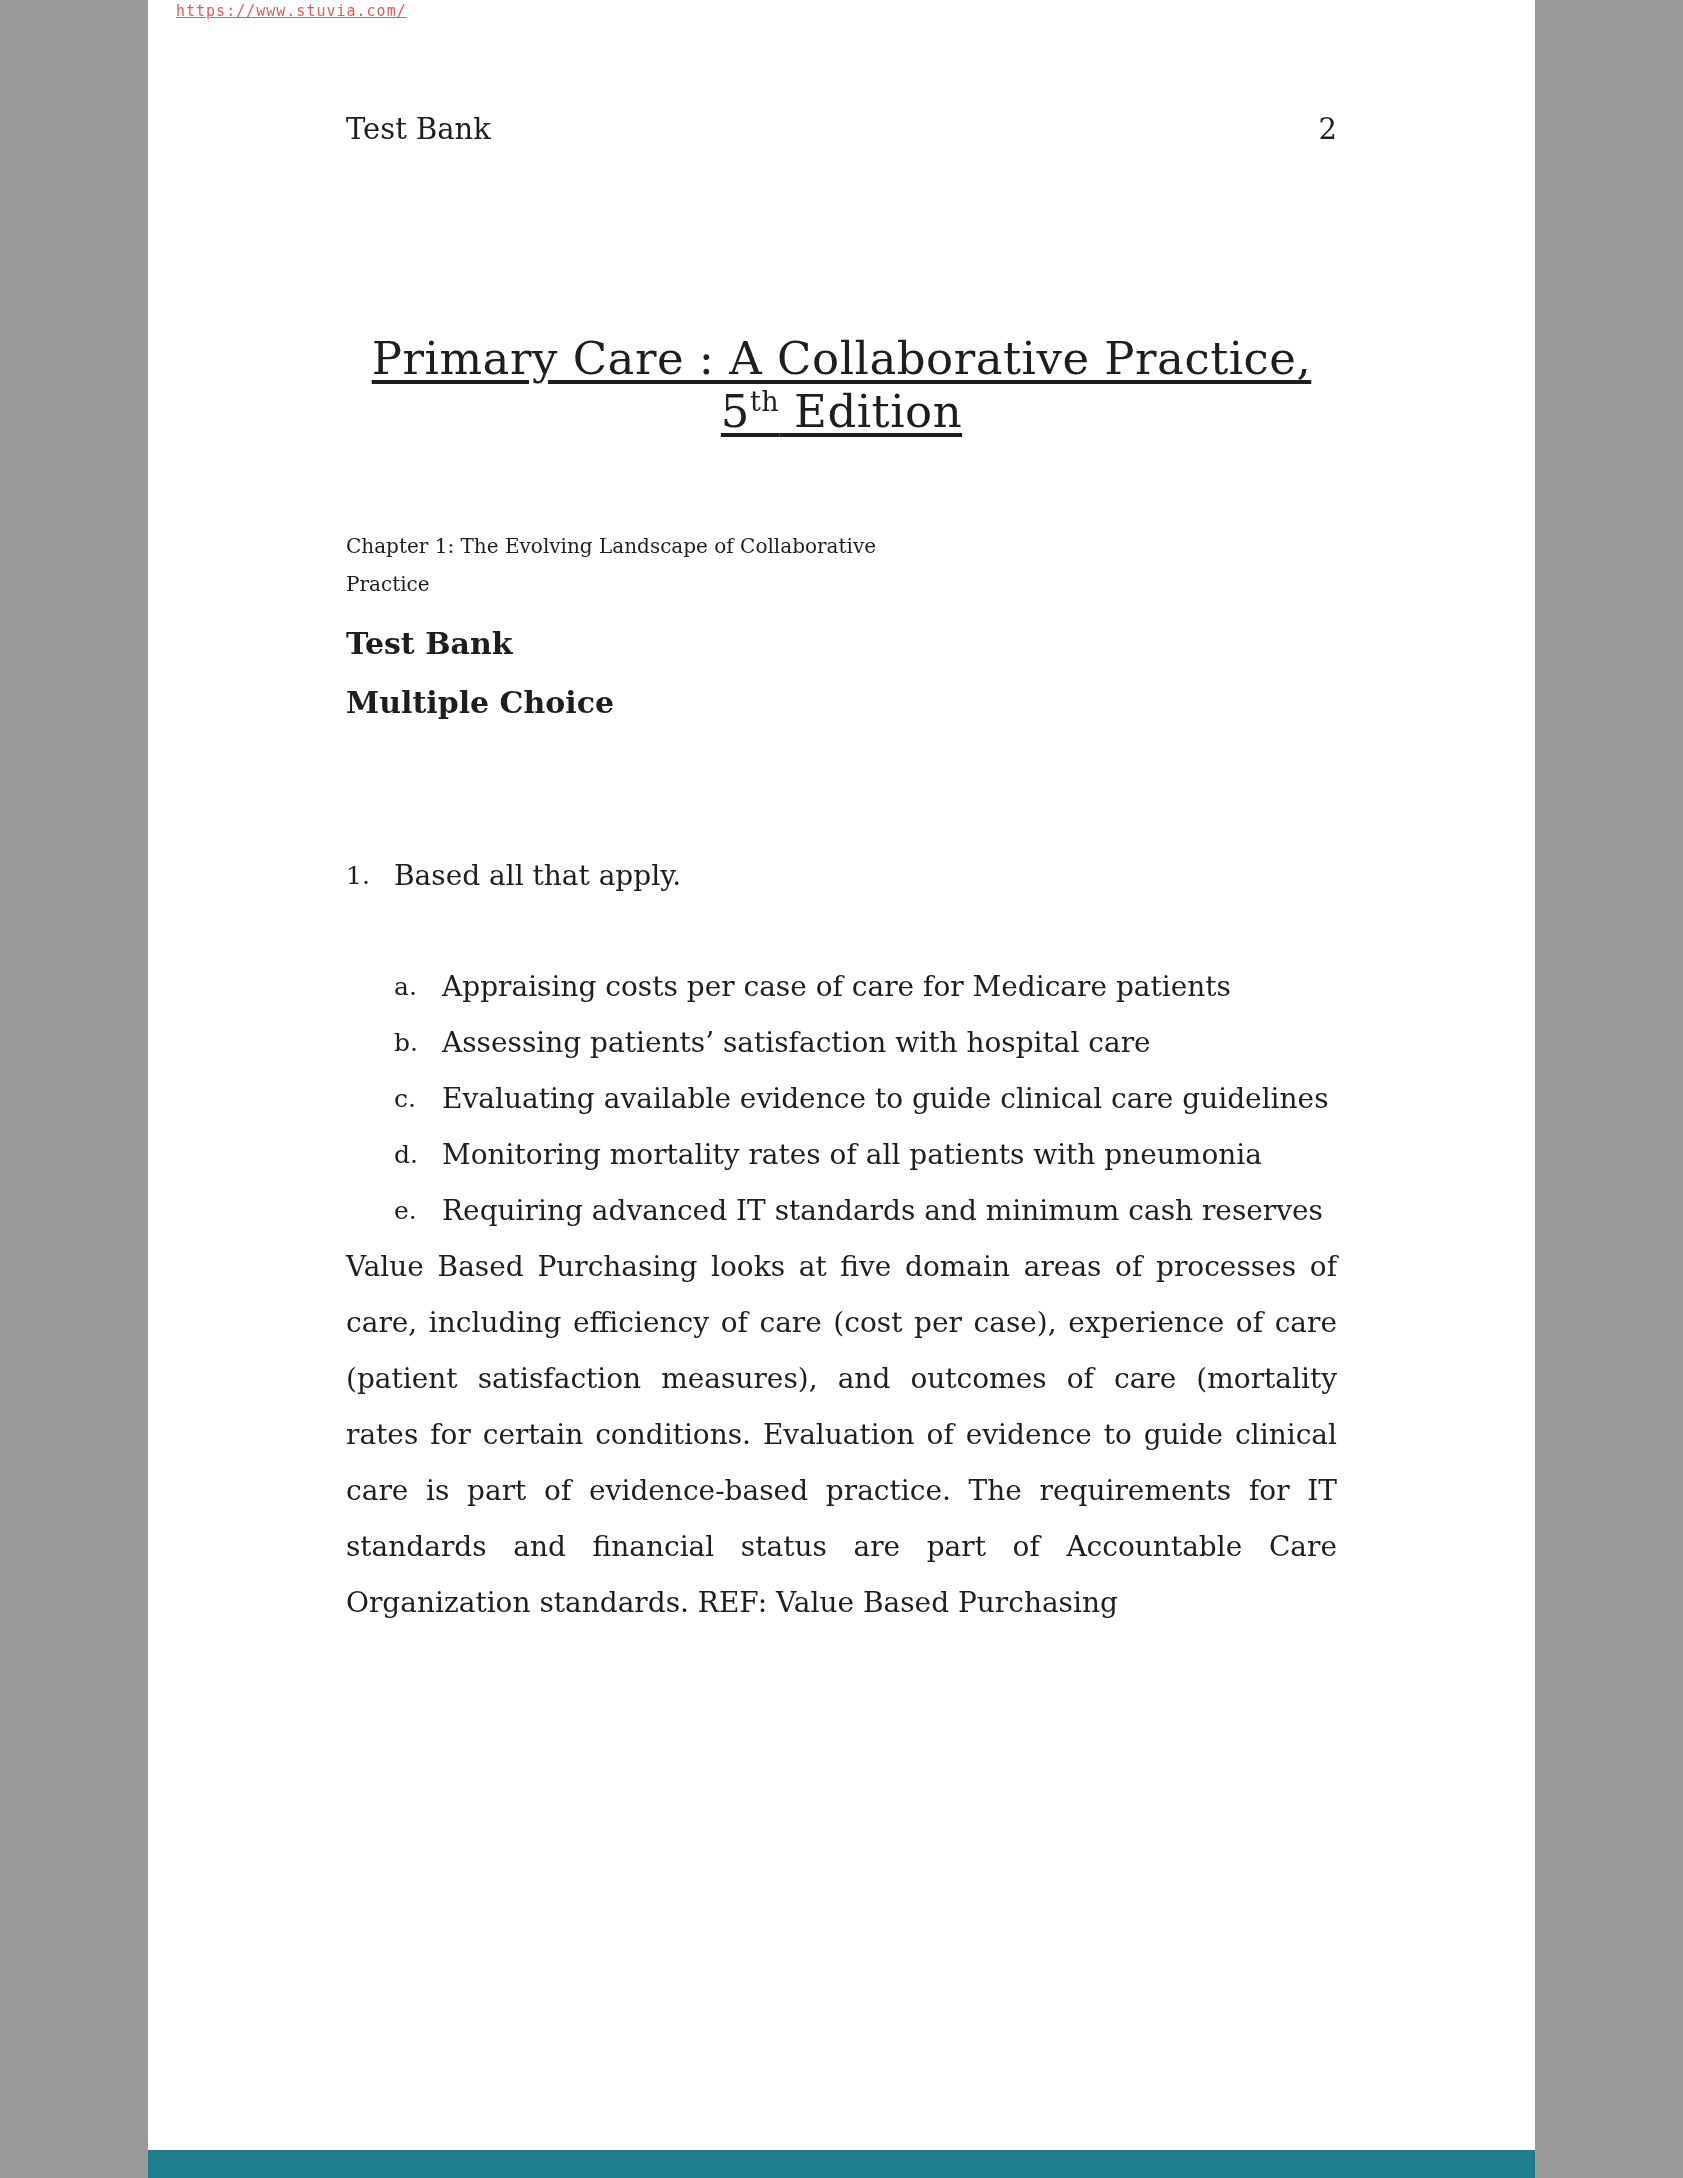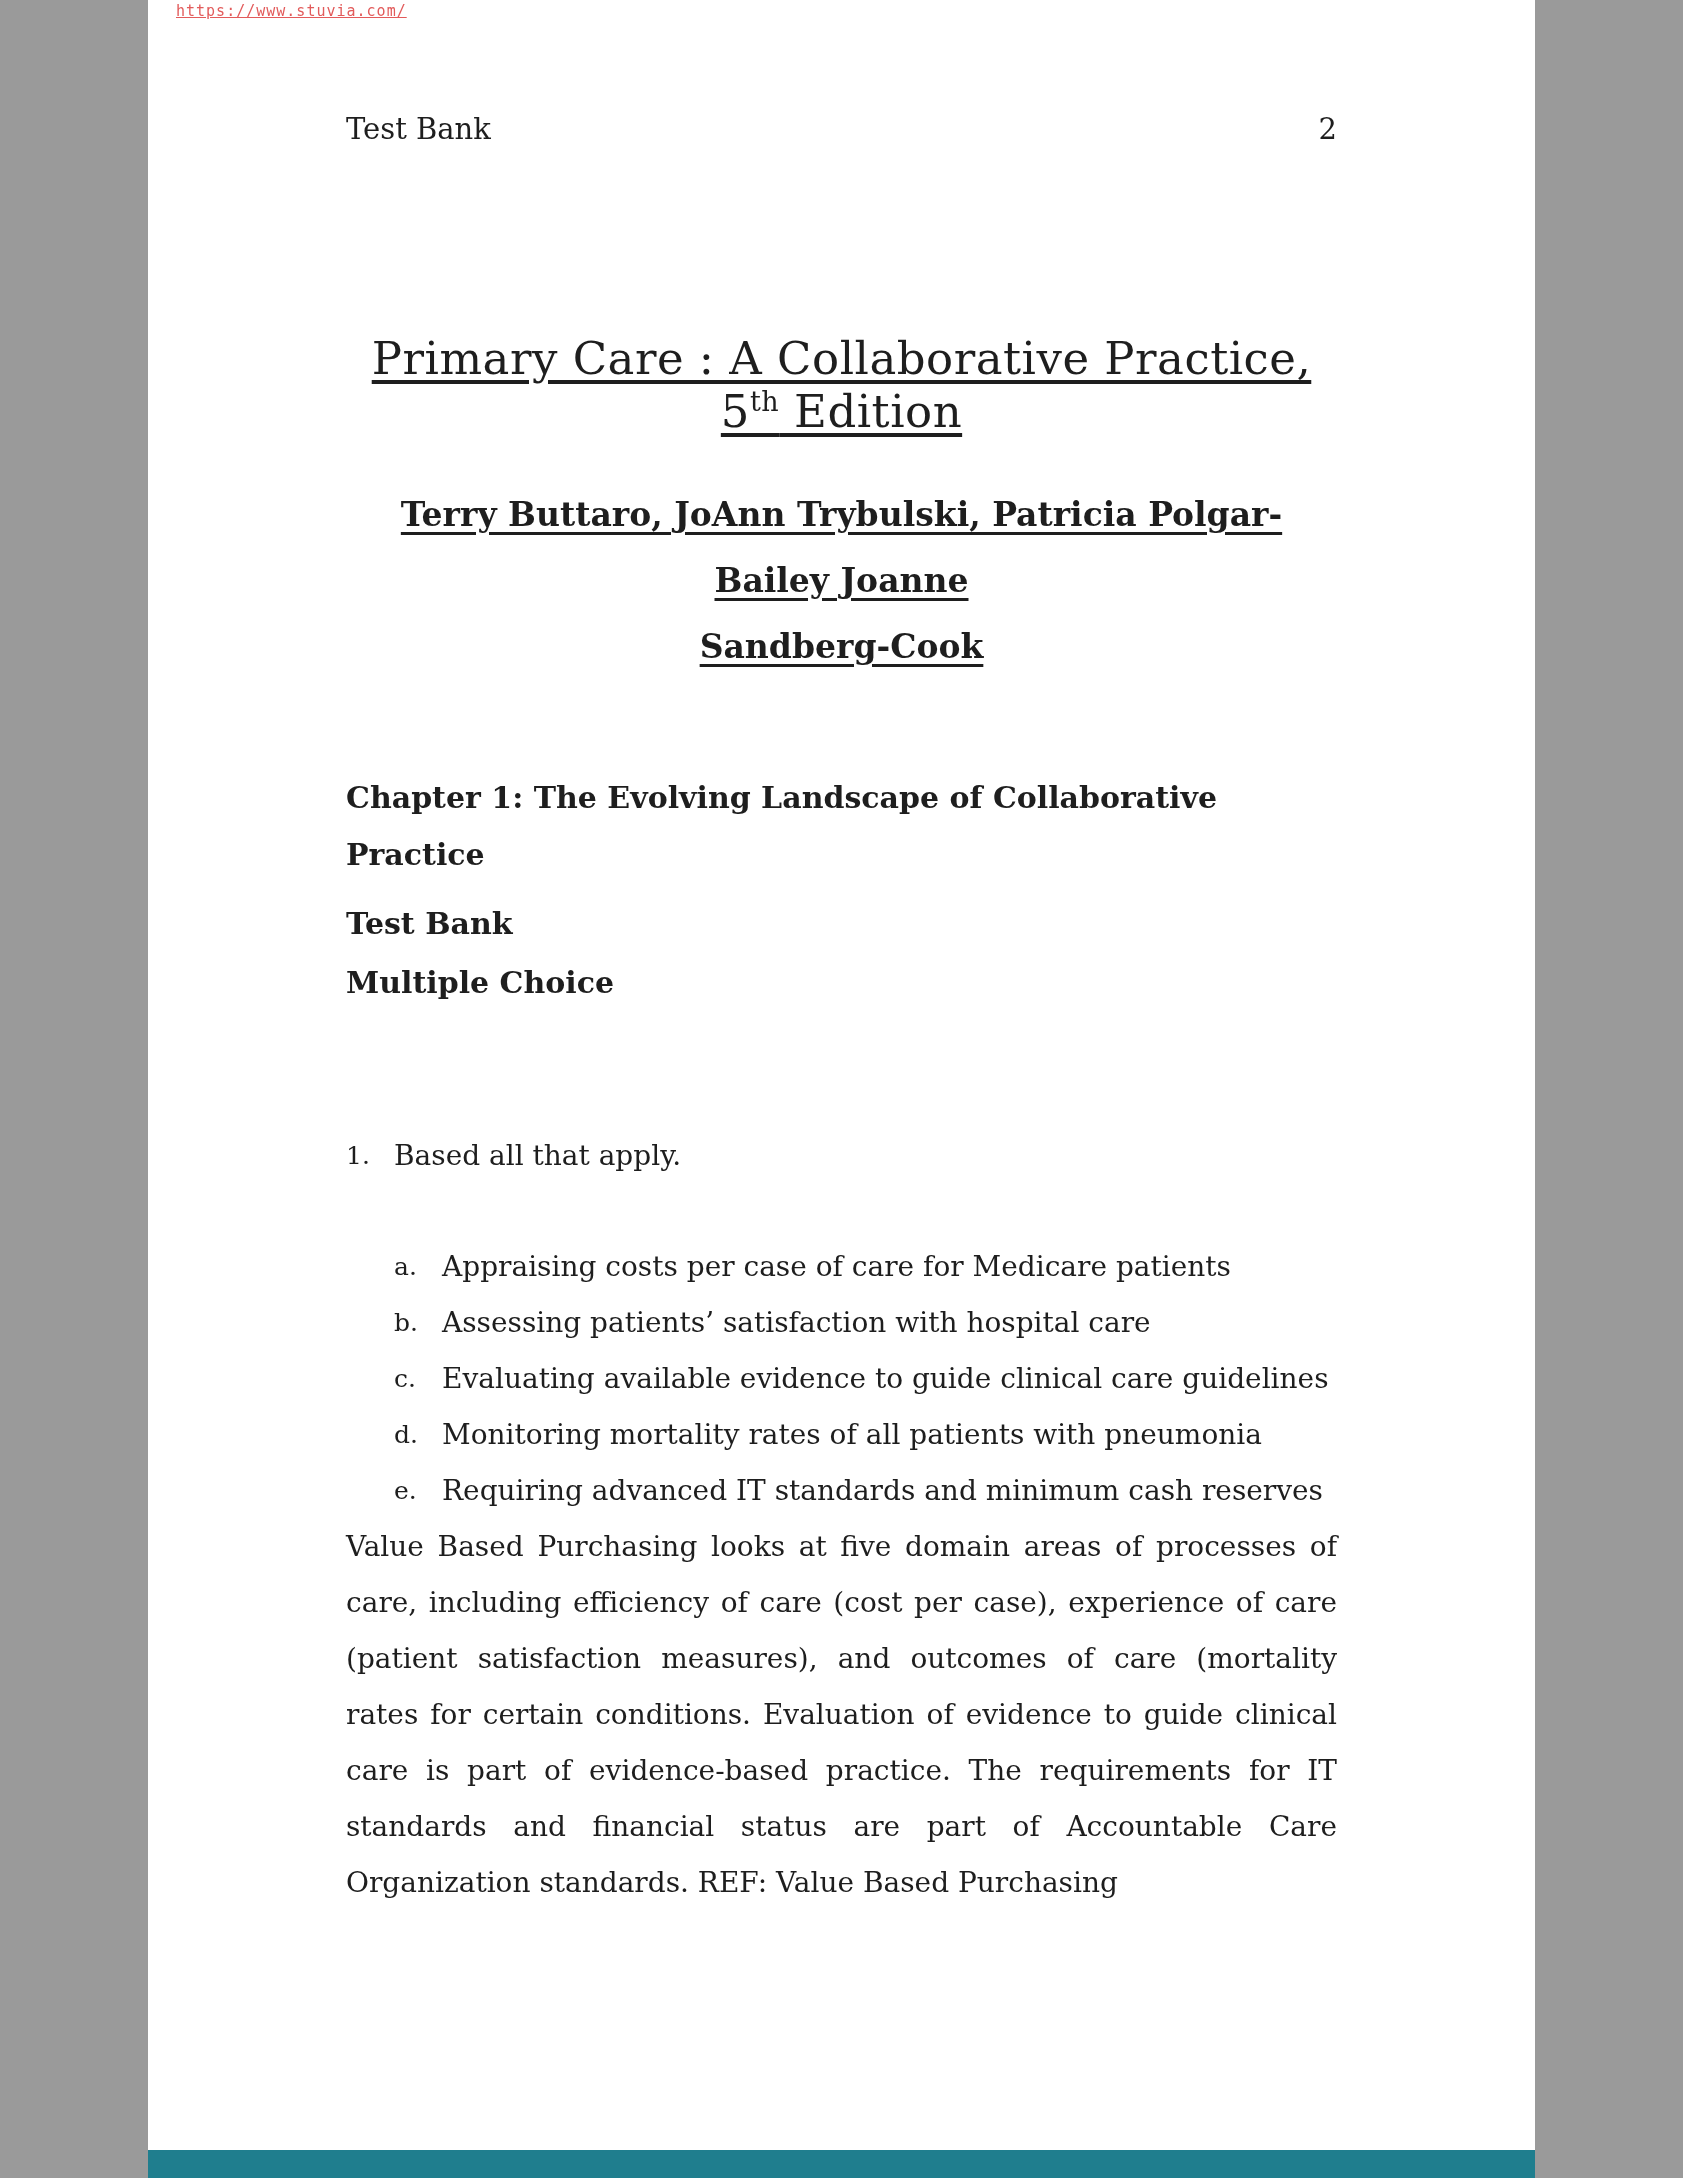--- a/index.html
+++ b/index.html
@@ -43,22 +43,22 @@
   .doc-title sup { font-size: 60%; vertical-align: super; }
   .authors {
     margin-top: 44px;
     text-align: center;
     font-size: 33px;
     font-weight: bold;
     line-height: 2.0;
   }
   .chapter {
     margin-top: 89px;
-    font-size: 30px;
-    font-weight: bold;
+    font-size: 20px;
+    font-weight: normal;
     line-height: 1.9;
   }
   .section-heads {
     margin-top: 12px;
     font-size: 30px;
     font-weight: bold;
     line-height: 1.9;
   }
   .section-heads .mc { margin-top: 2px; }
   .question {
@@ -118,24 +118,20 @@
 
     <div class="header">
       <span>Test Bank</span>
       <span>2</span>
     </div>
 
     <h1 class="doc-title">
       <span class="u"><span>Primary Care : A Collaborative Practice, 5</span><sup>th</sup><span> Edition</span></span>
     </h1>
 
-    <h2 class="authors">
-      <div><span class="u">Terry Buttaro, JoAnn Trybulski, Patricia Polgar-Bailey Joanne</span></div>
-      <div><span class="u">Sandberg-Cook</span></div>
-    </h2>
 
     <div class="chapter">
       <div>Chapter 1: The Evolving Landscape of Collaborative</div>
       <div>Practice</div>
     </div>
 
     <div class="section-heads">
       <div>Test Bank</div>
       <div class="mc">Multiple Choice</div>
     </div>

